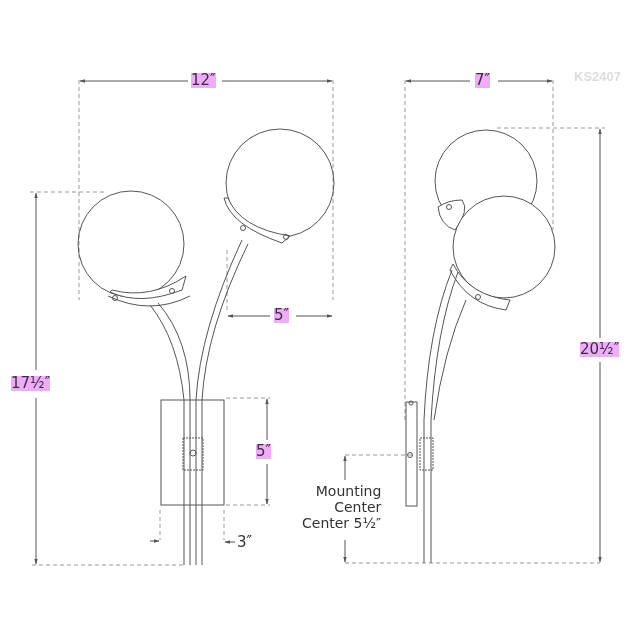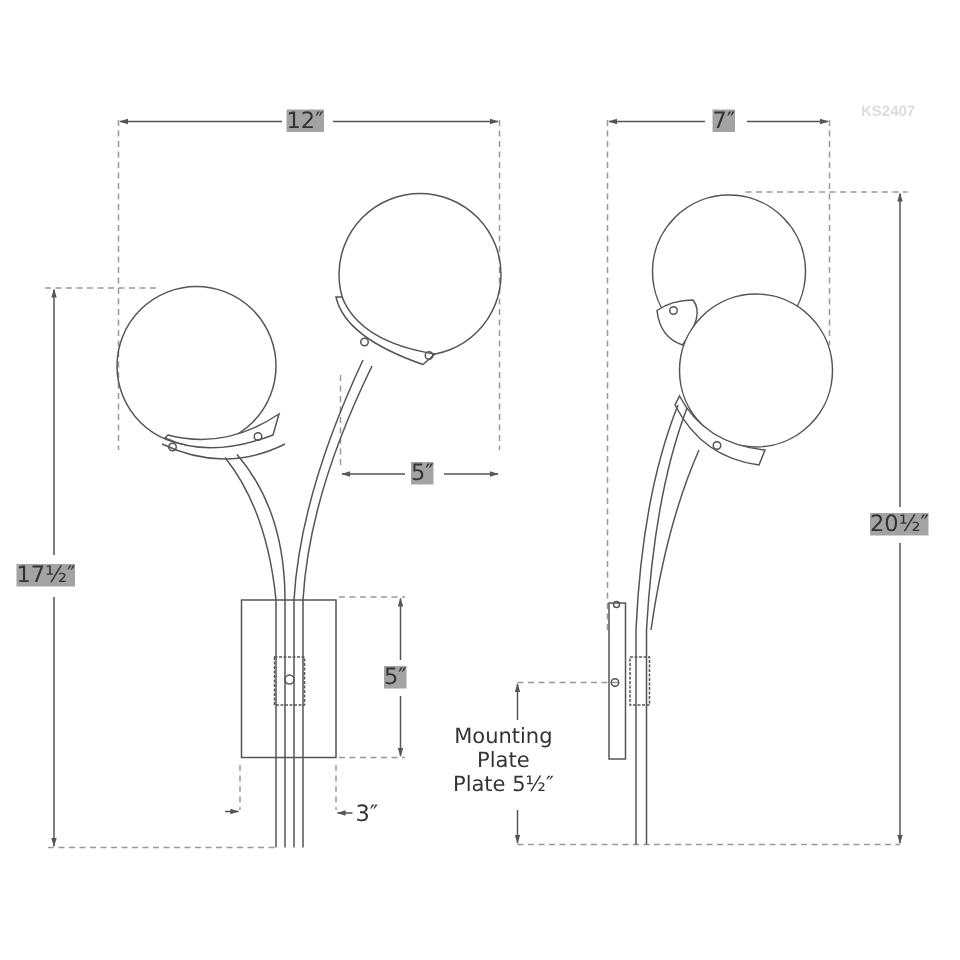--- a/index.html
+++ b/index.html
@@ -1,21 +1,21 @@
 <!DOCTYPE html>
 <html><head>
 <meta charset="utf-8">
 <style>
   html, body { margin:0; padding:0; background:#ffffff; }
   body { width:640px; height:640px; position:relative; overflow:hidden; font-family:"Liberation Sans", sans-serif; }
   svg { position:absolute; left:0; top:0; }
-  .lbl { position:absolute; font-family:"DejaVu Sans", sans-serif; color:#333; background:#a3a3a3; line-height:1; white-space:nowrap; }
+  .lbl { position:absolute; font-family:"DejaVu Sans", sans-serif; color:#333; background:#f0abfc; line-height:1; white-space:nowrap; }
   .dim { font-size:15px; }
-  .code { font-family:"Liberation Sans", sans-serif; font-weight:bold; font-size:10px; color:#dcdcdc; background:transparent; }
-  .mp { font-size:14px; text-align:center; line-height:16px; background:#fff; }
+  .code { font-family:"Liberation Sans", sans-serif; font-weight:bold; font-size:13px; color:#dcdcdc; background:transparent; }
+  .mp { font-size:14px; text-align:right; line-height:16px; background:#fff; }
 </style>
 </head>
 <body>
 
 <svg width="640" height="640" viewBox="0 0 640 640" xmlns="http://www.w3.org/2000/svg">
   <defs>
     <marker id="arr" viewBox="0 0 10 10" refX="9" refY="5" markerWidth="6" markerHeight="6" orient="auto-start-reverse">
       <path d="M0,2 L10,5 L0,8 z" fill="#555"></path>
     </marker>
   </defs>
@@ -113,15 +113,15 @@
 <div class="lbl dim" style="left:11px;top:376px;">17½″</div>
 <div class="lbl dim" style="left:274px;top:308px;">5″</div>
 <div class="lbl dim" style="left:256px;top:444px;">5″</div>
 <div class="lbl dim" style="left:237px;top:535px;background:transparent;">3″</div>
 
 <div class="lbl dim" style="left:475px;top:73px;">7″</div>
 <div class="lbl dim" style="left:580px;top:342px;text-align:center;">20½″</div>
 
 <div class="lbl mp" style="left:302px;top:483px;">
   <div>Mounting</div>
-  <div>Plate</div>
-  <div>Plate 5½″</div>
+  <div>Center</div>
+  <div>Center 5½″</div>
 </div>
 
 </body></html>

